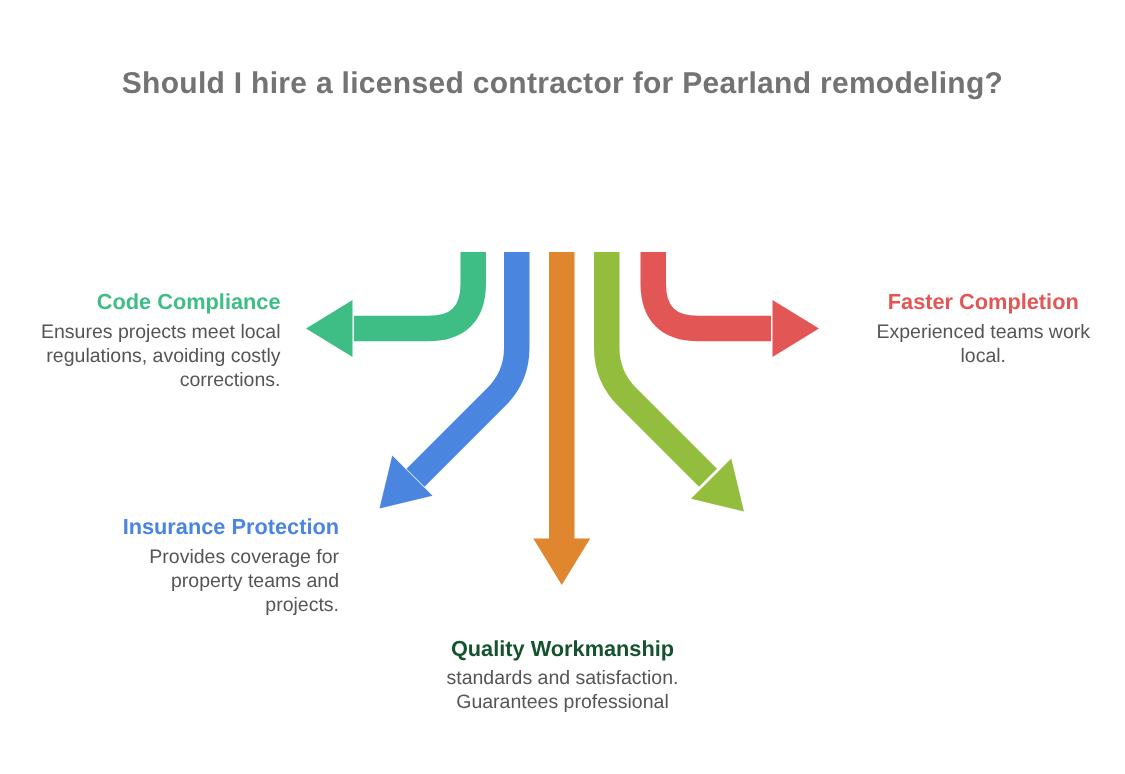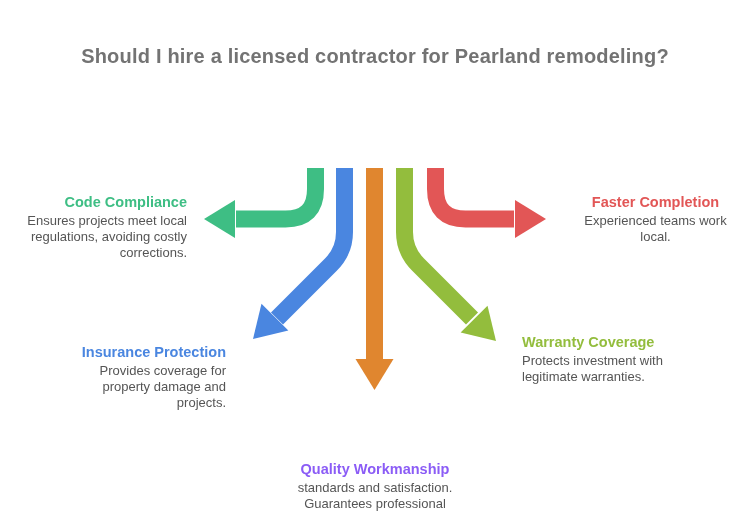--- a/index.html
+++ b/index.html
@@ -85,40 +85,33 @@
       <span class="desc-line">Ensures projects meet local</span>
       <span class="desc-line">regulations, avoiding costly</span>
       <span class="desc-line">corrections.</span>
     </div>
   </div>
 
   <div class="benefit benefit-insurance">
     <div class="benefit-label" style="color: rgb(74, 134, 224);">Insurance Protection</div>
     <div class="benefit-desc">
       <span class="desc-line">Provides coverage for</span>
-      <span class="desc-line">property damage and</span>
+      <span class="desc-line">property teams and</span>
       <span class="desc-line">projects.</span>
     </div>
   </div>
 
   <div class="benefit benefit-quality">
-    <div class="benefit-label" style="color: #8b5cf6; margin-top: 36px;">Quality Workmanship</div>
+    <div class="benefit-label" style="color: #14532d;">Quality Workmanship</div>
     <div class="benefit-desc">
       <span class="desc-line">standards and satisfaction.</span>
       <span class="desc-line">Guarantees professional</span>
     </div>
   </div>
 
-  <div class="benefit benefit-warranty">
-    <div class="benefit-label" style="color: rgb(147, 189, 61);">Warranty Coverage</div>
-    <div class="benefit-desc">
-      <span class="desc-line">Protects investment with</span>
-      <span class="desc-line">legitimate warranties.</span>
-    </div>
-  </div>
 
   <div class="benefit benefit-faster">
     <div class="benefit-label" style="color: rgb(226, 86, 86);">Faster Completion</div>
     <div class="benefit-desc">
       <span class="desc-line">Experienced teams work</span>
       <span class="desc-line">local.</span>
     </div>
   </div>
 
 </div>

